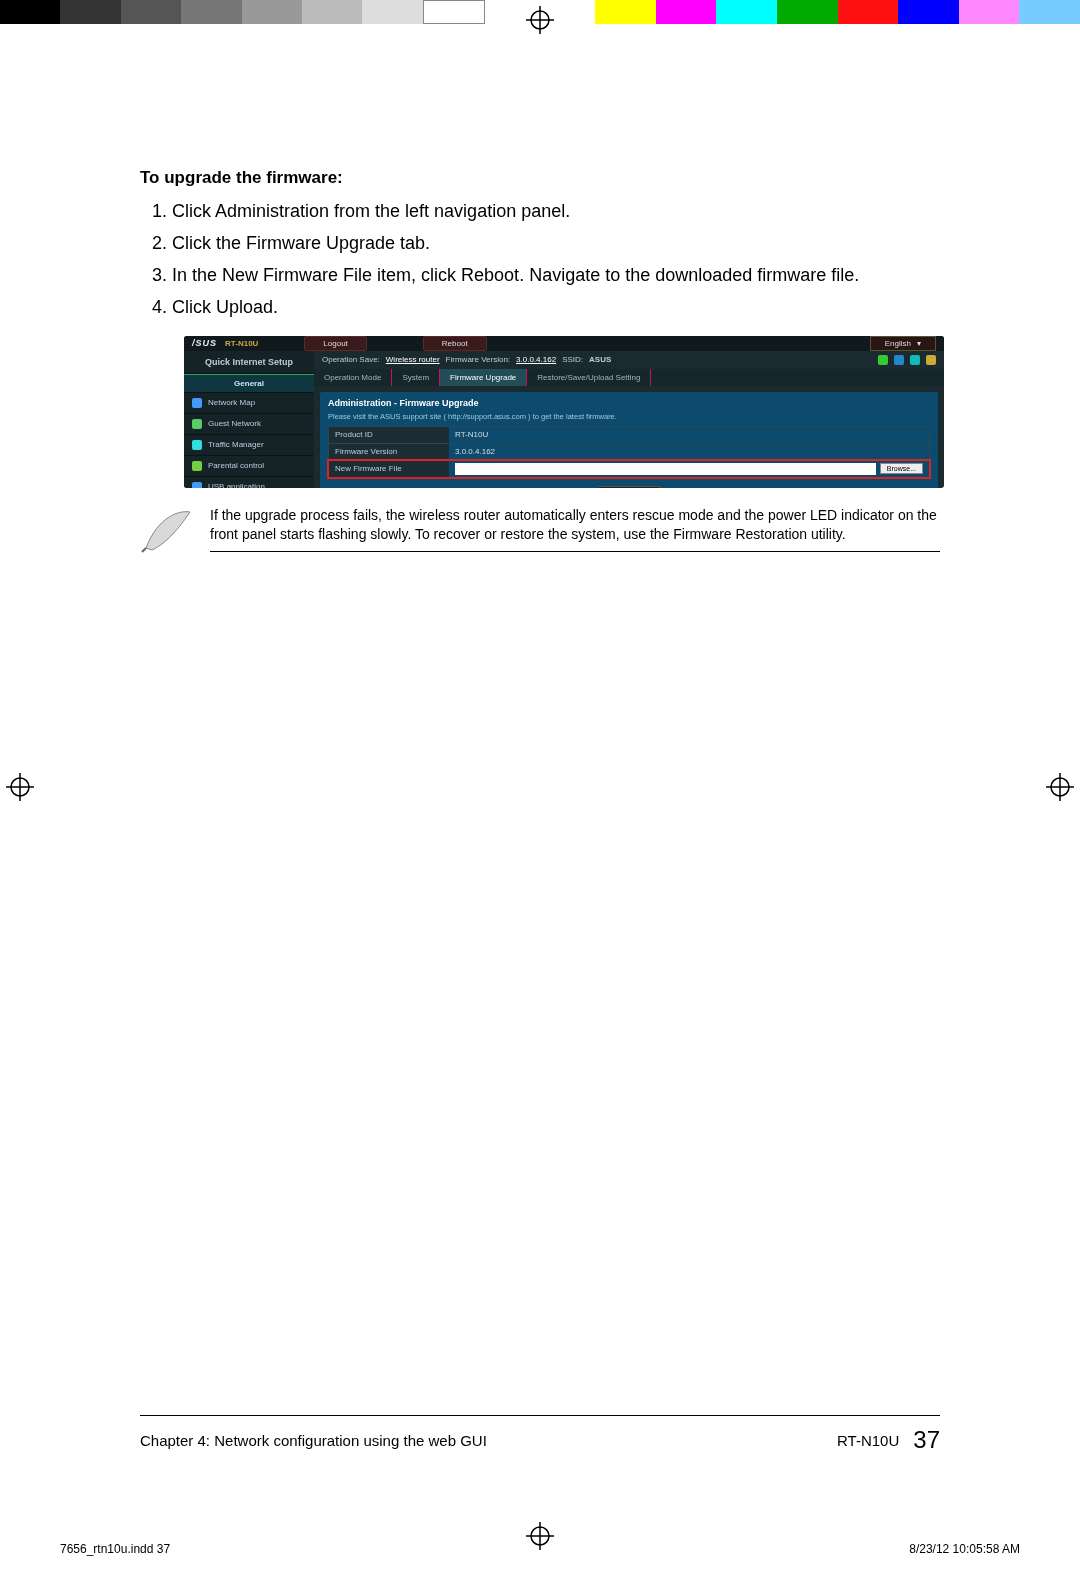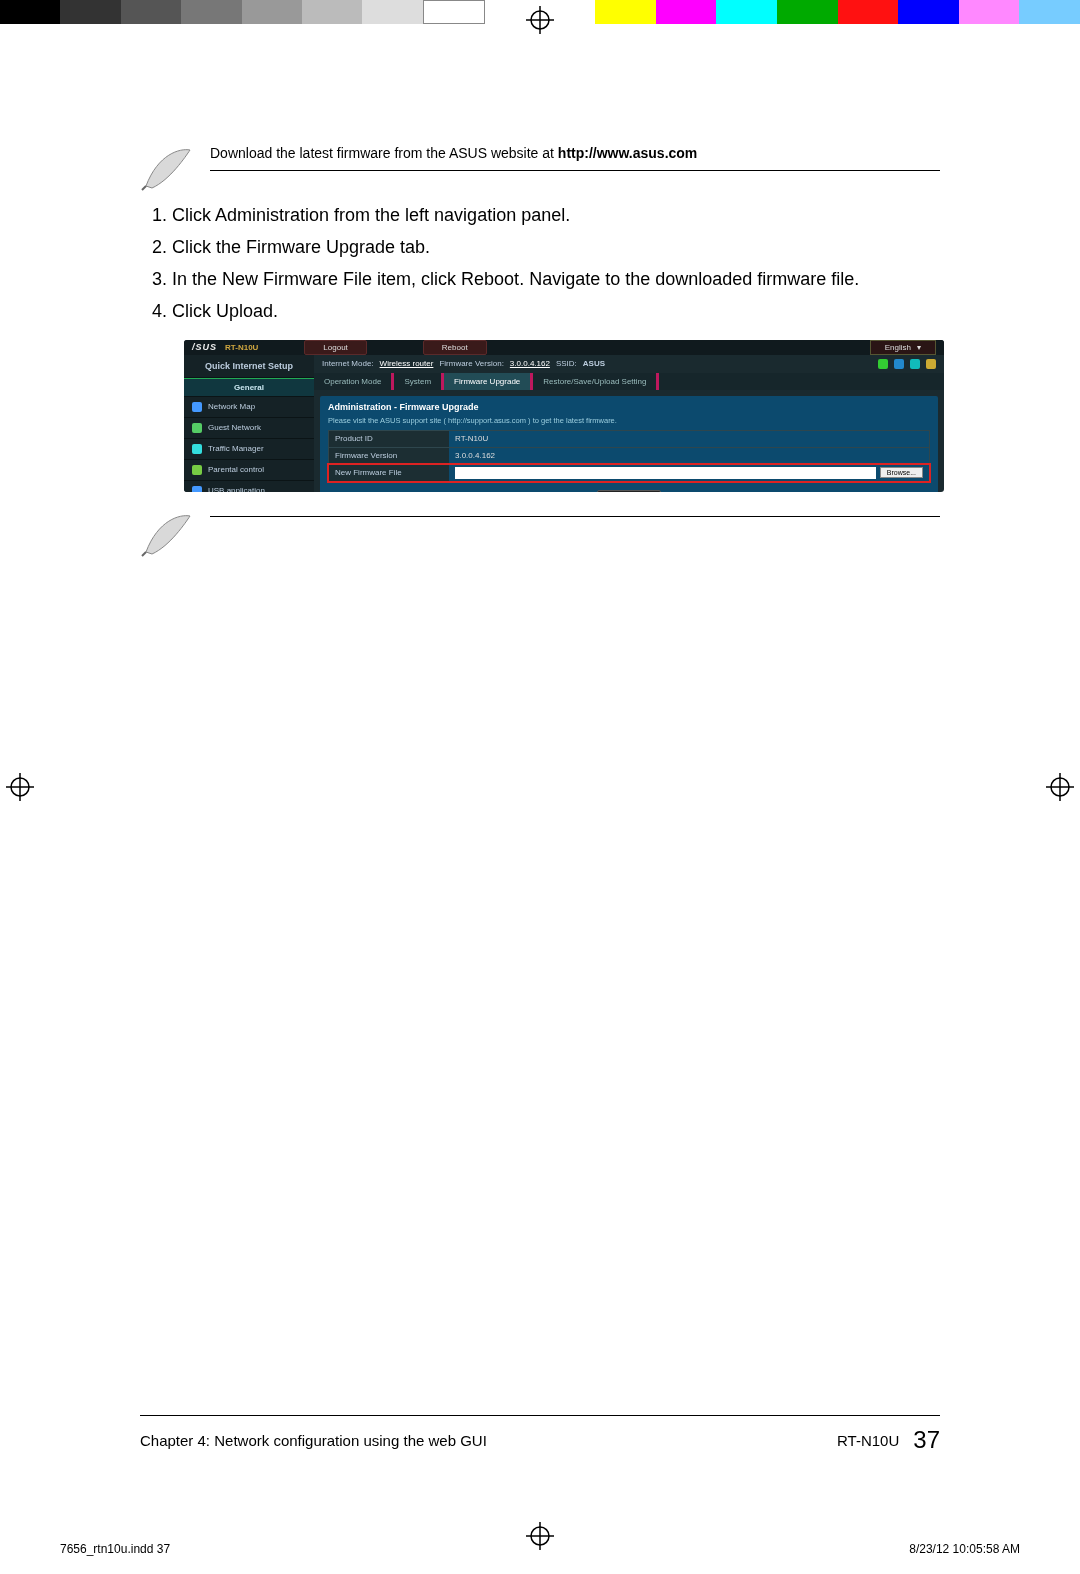--- a/index.html
+++ b/index.html
@@ -108,21 +108,21 @@
     padding:4px 8px; font-size:8px; color:#bcd;
     display:flex; align-items:center; gap:6px;
   }
   .r-info a { color:#fff; text-decoration:underline; }
   .r-info .icons { margin-left:auto; display:flex; gap:6px; }
   .r-info .icons span{ width:10px; height:10px; border-radius:2px; display:inline-block; }
   .ic-g{background:#3c3;} .ic-b{background:#28c;} .ic-t{background:#1bb;} .ic-y{background:#ca3;}
   .r-tabs {
     display:flex; background:#16262b; font-size:8px;
   }
-  .r-tabs .tab { padding:4px 10px; color:#9bb; border-right:3px solid #be185d; }
+  .r-tabs .tab { padding:4px 10px; color:#9bb; border-right:1px solid #be185d; }
   .r-tabs .tab.active { background:#224c56; color:#fff; }
   .r-panel {
     flex:1; margin:6px; background:#0c4a6e; border-radius:2px;
     display:flex; flex-direction:column; padding:6px 8px; gap:4px;
   }
   .r-panel h4 { color:#fff; font-size:9px; font-weight:700; }
   .r-panel .hint { color:#9cd; font-size:7.5px; }
   .r-fields { margin-top:2px; }
   .r-row {
     display:flex; align-items:center; height:18px;
@@ -207,31 +207,22 @@
     <line class="reg" x1="0" y1="14" x2="28" y2="14"></line>
   </svg>
 <svg class="reg-bot" viewBox="0 0 28 28">
     <circle class="reg" cx="14" cy="14" r="9"></circle>
     <line class="reg" x1="14" y1="0" x2="14" y2="28"></line>
     <line class="reg" x1="0" y1="14" x2="28" y2="14"></line>
   </svg>
 
 <div class="page">
 
-  <div class="note">
-    <svg class="pen" viewBox="0 0 56 48">
-      <path d="M6 42 C18 10 40 4 50 6 C46 12 30 36 12 44 Z" fill="#d9d9d9" stroke="#888"></path>
-      <line x1="6" y1="42" x2="2" y2="46" stroke="#666" stroke-width="2"></line>
-    </svg>
-    <div class="txtwrap">
-      <span><span>Download the latest firmware from the ASUS website at </span><b>http://www.asus.com</b></span>
-      <hr class="hr">
-    </div>
-  </div>
-
+
+  <div class="steps-head">To upgrade the firmware:</div>
   <ol class="steps">
     <li><span>Click </span><b>Administration</b><span> from the left navigation panel.</span></li>
     <li><span>Click the </span><b>Firmware Upgrade</b><span> tab.</span></li>
     <li><span>In the </span><b>New Firmware File</b><span> item, click </span><b>Reboot</b><span>. Navigate to the downloaded firmware file.</span></li>
     <li><span>Click </span><b>Upload</b><span>.</span></li>
   </ol>
 
   <div class="router">
     <div class="r-top">
       <span class="r-logo">/SUS</span>
@@ -265,21 +256,21 @@
             <span class="ni-icon"></span>
             <span>Parental control</span>
           </div>
         <div class="navitem blue">
             <span class="ni-icon"></span>
             <span>USB application</span>
           </div>
       </div>
       <div class="r-main">
         <div class="r-info">
-          <span>Internet Mode:</span>
+          <span>Operation Save:</span>
           <a>Wireless router</a>
           <span>Firmware Version:</span>
           <a>3.0.0.4.162</a>
           <span>SSID:</span>
           <b>ASUS</b>
           <span class="icons">
             <span class="ic-g"></span>
             <span class="ic-b"></span>
             <span class="ic-t"></span>
             <span class="ic-y"></span>
@@ -316,20 +307,21 @@
       </div>
     </div>
   </div>
 
   <div class="note note2">
     <svg class="pen" viewBox="0 0 56 48">
       <path d="M6 42 C18 10 40 4 50 6 C46 12 30 36 12 44 Z" fill="#d9d9d9" stroke="#888"></path>
       <line x1="6" y1="42" x2="2" y2="46" stroke="#666" stroke-width="2"></line>
     </svg>
     <div class="txtwrap">
+      <span>If the upgrade process fails, the wireless router automatically enters rescue mode and the power LED indicator on the front panel starts flashing slowly. To recover or restore the system, use the Firmware Restoration utility.</span>
       <hr class="hr">
     </div>
   </div>
 
   <div class="pgfooter">
     <span class="ch">Chapter 4: Network configuration using the web GUI</span>
     <span class="model">RT-N10U</span>
     <span class="num">37</span>
   </div>
 </div>

